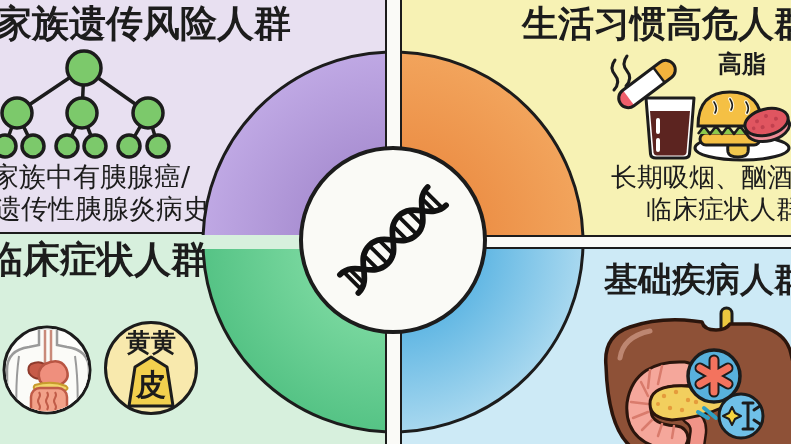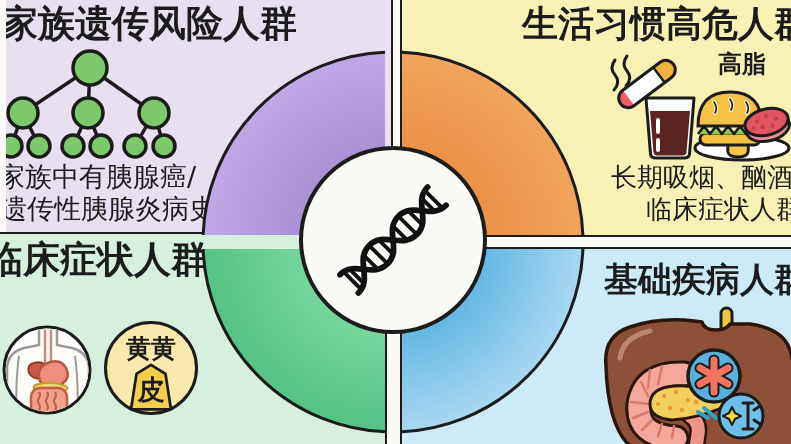--- a/index.html
+++ b/index.html
@@ -4,21 +4,21 @@
 <style>
   html,body{margin:0;padding:0;background:#ffffff;}
   #canvas{
     position:relative;width:791px;height:444px;overflow:hidden;
     background:var(--band);
     font-family:"DejaVu Sans","Liberation Sans",sans-serif;
     color:var(--ink);
   }
   .quad{position:absolute;overflow:hidden;box-sizing:border-box;}
   #q-family{left:0;top:0;width:387px;height:237px;background:var(--bg_family);
-    border-right:2px solid var(--ink);border-bottom:2px solid var(--ink);margin-left:6px;}
+    border-right:2px solid var(--ink);border-bottom:2px solid var(--ink);}
   #q-lifestyle{left:400px;top:0;width:391px;height:237px;background:var(--bg_lifestyle);
     border-left:2px solid var(--ink);border-bottom:2px solid var(--ink);}
   #q-clinical{left:0;top:232px;width:387px;height:223px;background:var(--bg_clinical);
     border-right:2px solid var(--ink);border-top:2px solid var(--ink);}
   #q-underlying{left:400px;top:247px;width:391px;height:197px;background:var(--bg_underlying);
     border-left:2px solid var(--ink);border-top:2px solid var(--ink);}
 
   .abs{position:absolute;}
   .q-title{font-weight:700;font-size:37px;line-height:1.05;white-space:nowrap;letter-spacing:0px;}
   .desc{font-weight:500;font-size:27px;line-height:1.18;white-space:nowrap;}
@@ -30,21 +30,21 @@
     position:absolute;left:299px;top:146px;width:180px;height:180px;
     background:#fafaf6;border:4px solid var(--ink);border-radius:50%;
     display:flex;align-items:center;justify-content:center;
   }
 
   #jaundice-circle{
     position:absolute;left:104px;top:87px;width:88px;height:88px;
     background:#f8e9ad;border:3px solid var(--ink);border-radius:50%;
     display:flex;flex-direction:column;align-items:center;
   }
-  #jaundice-label{font-weight:700;font-size:25px;margin-top:14px;line-height:1;font-family:Liberation Mono, monospace;}
+  #jaundice-label{font-weight:700;font-size:25px;margin-top:6px;line-height:1;}
 </style>
 </head>
 <body>
 
 <div id="canvas">
 
   <div class="quad" id="q-family">
     <div class="abs q-title" style="left:-5px;top:5px;">家族遗传风险人群</div>
 
     <svg class="abs" style="left:-12px;top:46px;" width="192" height="118" viewBox="0 0 192 118">

